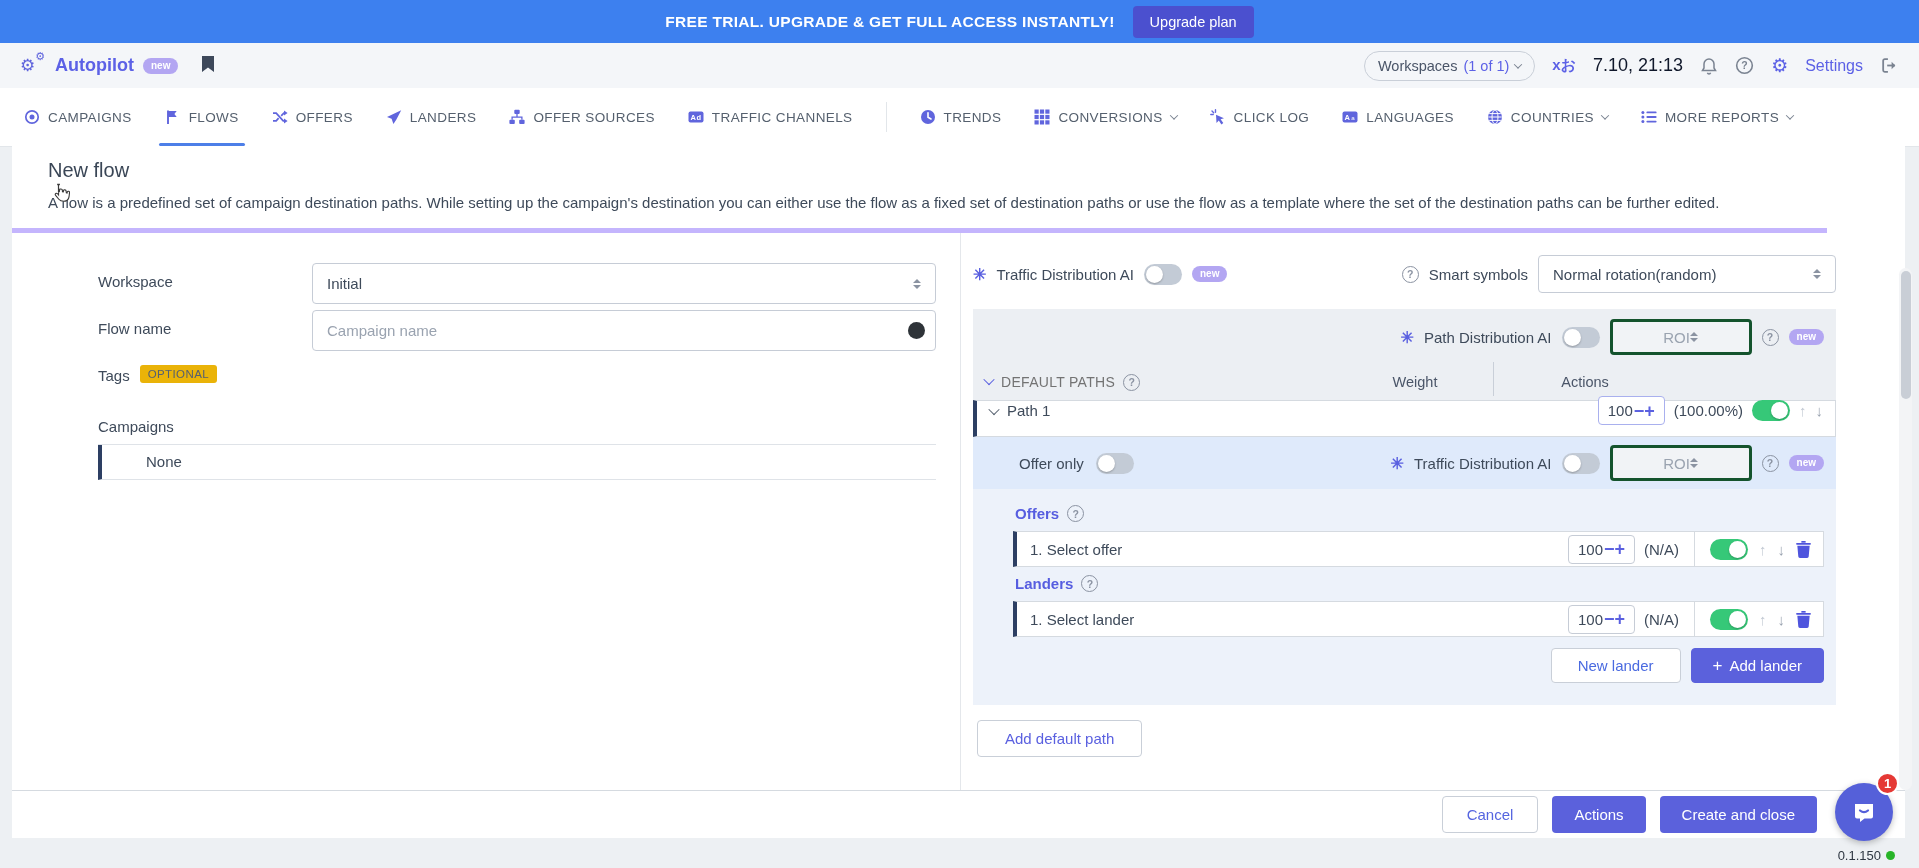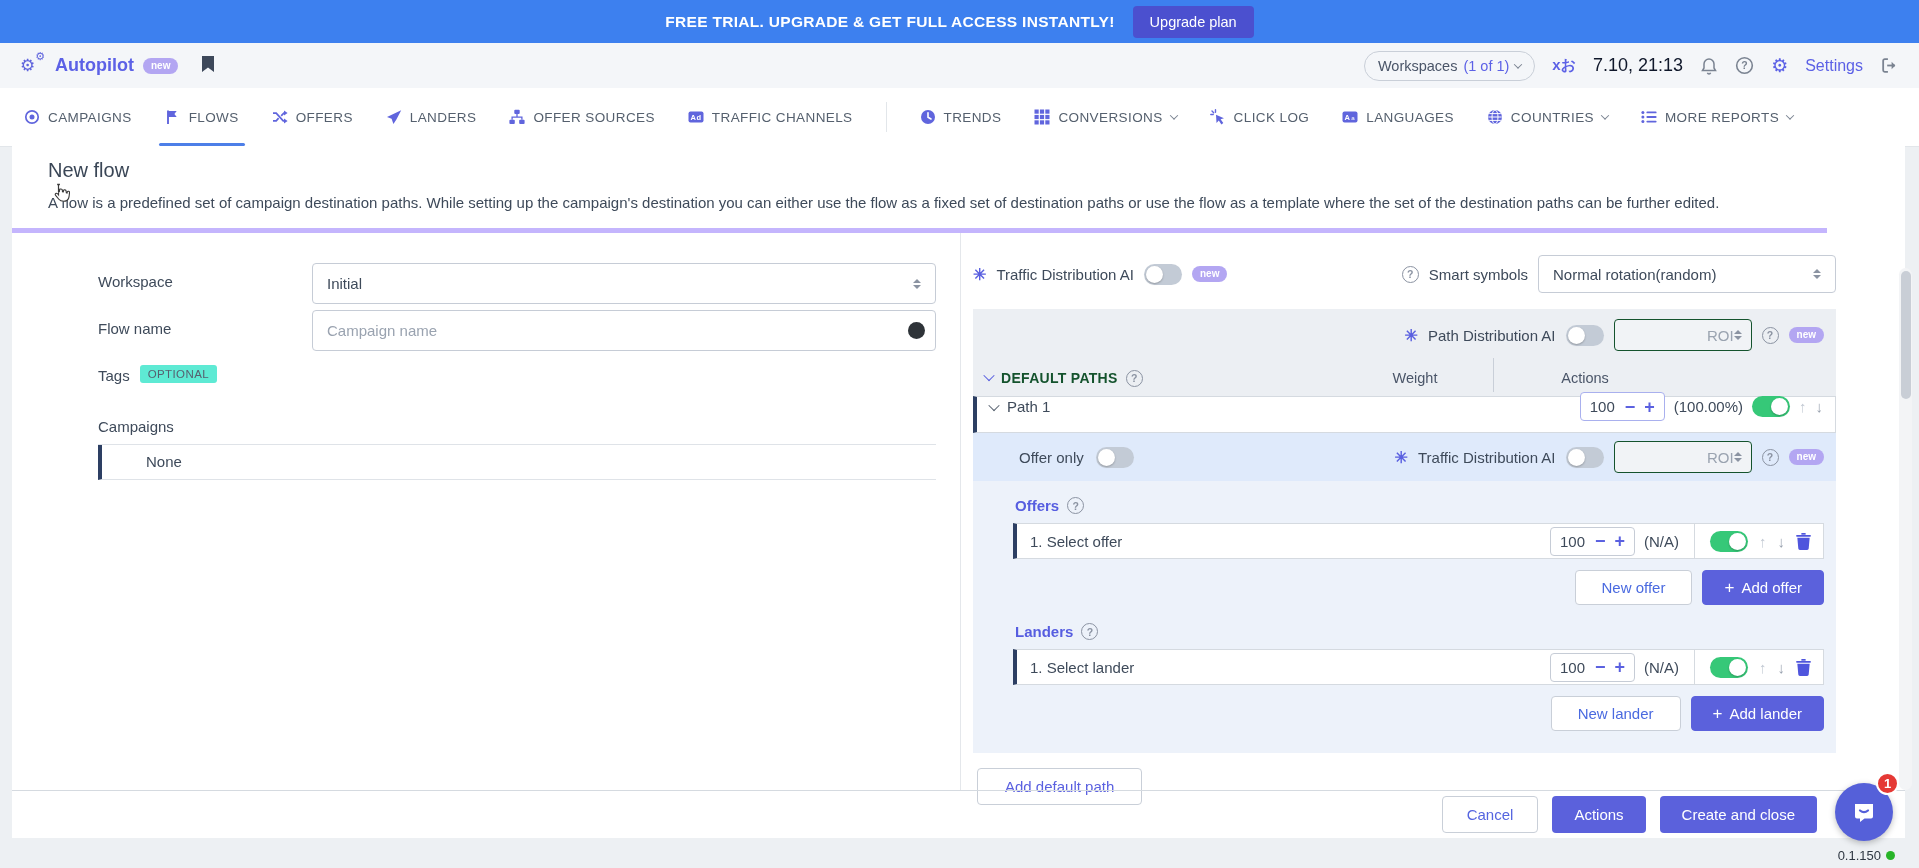--- a/index.html
+++ b/index.html
@@ -40,21 +40,21 @@
   .nicon svg{width:16px;height:16px}
   .nav-sep{width:1px;height:30px;background:#e2e6ea}
   
   .card{position:absolute;left:12px;top:146px;width:1893px;height:692px;background:#fff;display:flex;flex-direction:column}
   .page-title{font-size:20px;color:#3a4656;padding:13px 0 0 36px}
   .page-desc{padding:10px 36px 15px;font-size:15px;line-height:1.42;color:#3e4a5a;max-width:1815px;border-bottom:5px solid #c4b5fd;box-sizing:border-box}
   .cols{flex:1;display:flex;min-height:0}
   .left-col{width:949px;box-sizing:border-box;border-right:1px solid #e4e7eb;padding:30px 0 0 86px}
   .frow{display:flex;margin-bottom:6px}
   .flabel{width:214px;padding-top:10px;font-size:15px;color:#3e4a5a;display:flex;align-items:flex-start;gap:10px}
-  .opt-badge{background:#5eead4;color:#566070;font-size:11.5px;padding:3px 8px;border-radius:3px;letter-spacing:.4px;margin-top:-2px}
+  .opt-badge{background:#eab308;color:#566070;font-size:11.5px;padding:3px 8px;border-radius:3px;letter-spacing:.4px;margin-top:-2px}
   .fctrl{width:624px;position:relative}
   .inp,.sel{box-sizing:border-box;width:100%;height:41px;border:1px solid #c6ccd6;border-radius:4px;background:#fff;font-size:15px;color:#3e4a5a;padding:0 14px;display:flex;align-items:center;font-family:inherit}
   .sel{justify-content:space-between;cursor:pointer}
   .ph{color:#9aa3b0}
   .caret2{display:inline-flex;flex-direction:column;gap:2px;align-items:center}
   .caret2 i{display:block;width:0;height:0;border-left:4px solid transparent;border-right:4px solid transparent}
   .caret2 .up{border-bottom:4.5px solid #8b93a2}
   .caret2 .dn{border-top:4.5px solid #8b93a2}
   .name-dot{position:absolute;right:11px;top:12px;width:17px;height:17px;border-radius:50%;background:#2e3338;cursor:pointer}
   .help-text{margin:11px 0 0;font-size:15px;line-height:1.4;color:#4a5565;width:624px}
@@ -68,31 +68,31 @@
   .ai-ic{color:#5a60e0;font-size:16px;font-weight:bold}
   .lbl15{font-size:15px;color:#3e4a5a;white-space:nowrap}
   .toggle{width:38px;height:21px;border-radius:11px;background:#c3cbd6;position:relative;cursor:pointer;flex:0 0 auto}
   .toggle::after{content:"";position:absolute;width:17px;height:17px;border-radius:50%;background:#fff;top:2px;left:2px;box-shadow:0 1px 2px rgba(0,0,0,.25)}
   .toggle.on{background:#36c878}
   .toggle.on::after{left:auto;right:2px}
   .qic{width:17px;height:17px;border:1.4px solid #8b93a2;border-radius:50%;color:#8b93a2;font-size:10.5px;font-weight:bold;display:flex;align-items:center;justify-content:center;box-sizing:border-box;cursor:pointer;flex:0 0 auto}
   .sr-sel{width:298px;height:38px}
   .gray-block{background:#eceff3;padding:8px 12px 0;margin-bottom:0}
   .gb-row1{display:flex;justify-content:flex-end;align-items:center;gap:10px;padding:2px 0 9px}
-  .roi-sel{width:118px;height:30px;background:#f1f3f6;border:1px solid #14532d;border-radius:4px;display:flex;align-items:center;justify-content:flex-end;padding:0 9px;font-size:15px;color:#9aa3b0;cursor:default}
+  .roi-sel{width:118px;height:30px;background:#f1f3f6;border:3px solid #14532d;border-radius:4px;display:flex;align-items:center;justify-content:center;padding:0 9px;font-size:15px;color:#9aa3b0;cursor:default}
   .paths-header{position:relative;height:36px;display:flex;align-items:center}
   .dp-title{display:flex;align-items:center;gap:8px}
   .dp-chev{border-color:#565de0;margin-top:-2px}
-  .dp-text{color:#14532d;font-weight:bold;font-size:14px;letter-spacing:.3px}
+  .dp-text{color:#737373;font-weight:normal;font-size:14px;letter-spacing:.3px}
   .wcol{position:absolute;left:352px;width:156px;text-align:center;font-size:14.5px;color:#4a5568}
   .col-div{position:absolute;left:508px;top:-2px;bottom:4px;width:1px;background:#c9cfd8}
   .acol{position:absolute;left:530px;width:140px;text-align:center;font-size:14.5px;color:#4a5568}
   .path-row{background:#fff;border:1px solid #d5dae0;border-left:4px solid #2d3f63;height:37px;display:flex;align-items:center;padding:0 12px 16px 13px;box-sizing:border-box;gap:9px}
   .grow{flex:1}
-  .wbox{display:flex;align-items:center;border:1px solid #a9b0ee;border-radius:4px;background:#fff;height:29px;padding:0 9px;gap:9px;box-sizing:border-box}
+  .wbox{display:flex;align-items:center;border:1px solid #a9b0ee;border-radius:4px;background:#fff;height:29px;padding:0 9px;box-sizing:border-box}
   .wbox.plain{border-color:#c6ccd6}
   .wval{font-size:15px;color:#3e4a5a;min-width:26px}
   .wminus,.wplus{color:#5a60e0;font-size:18px;font-weight:bold;cursor:pointer;line-height:1}
   .pct{font-size:15px;color:#3e4a5a;white-space:nowrap}
   .arr{font-size:15px;cursor:pointer;line-height:1}
   .arr.up{color:#c3cad4}.arr.dn{color:#9aa3b0}
   .offer-only-row{background:#dfeafb;display:flex;align-items:center;padding:8px 12px;gap:10px}
   .oo-left{display:flex;align-items:center;gap:12px;margin-left:34px;flex:1}
   .path-body{background:#edf2fa;padding:8px 12px 18px 40px}
   .sec-title{display:flex;align-items:center;gap:8px;margin:8px 0 9px 2px}
@@ -446,27 +446,20 @@
             <span class="arr dn">↓</span>
             <span class="trash">
               <svg width="15" height="17" viewBox="0 0 14 16" fill="#4f55dd">
                   <path d="M1.2 4.4h11.6l-.9 10.2a1.5 1.5 0 0 1-1.5 1.4H3.6a1.5 1.5 0 0 1-1.5-1.4z"></path>
                   <rect x="0" y="1.8" width="14" height="1.8" rx=".9"></rect>
                   <path d="M5 0h4v1.6H5z"></path>
                 </svg>
             </span>
           </div>
         </div>
-        <div class="btn-row">
-          <button class="btn btn-outline">New offer</button>
-          <button class="btn btn-primary">
-              <span class="plus-ic"></span>
-              <span>Add offer</span>
-            </button>
-        </div>
 
         <div class="sec-title">
           <span class="sec-text">Landers</span>
           <span class="qic">?</span>
         </div>
         <div class="item-row">
           <span class="lbl15">1. Select lander</span>
           <span class="grow"></span>
           <div class="wbox plain">
             <span class="wval">100</span>

